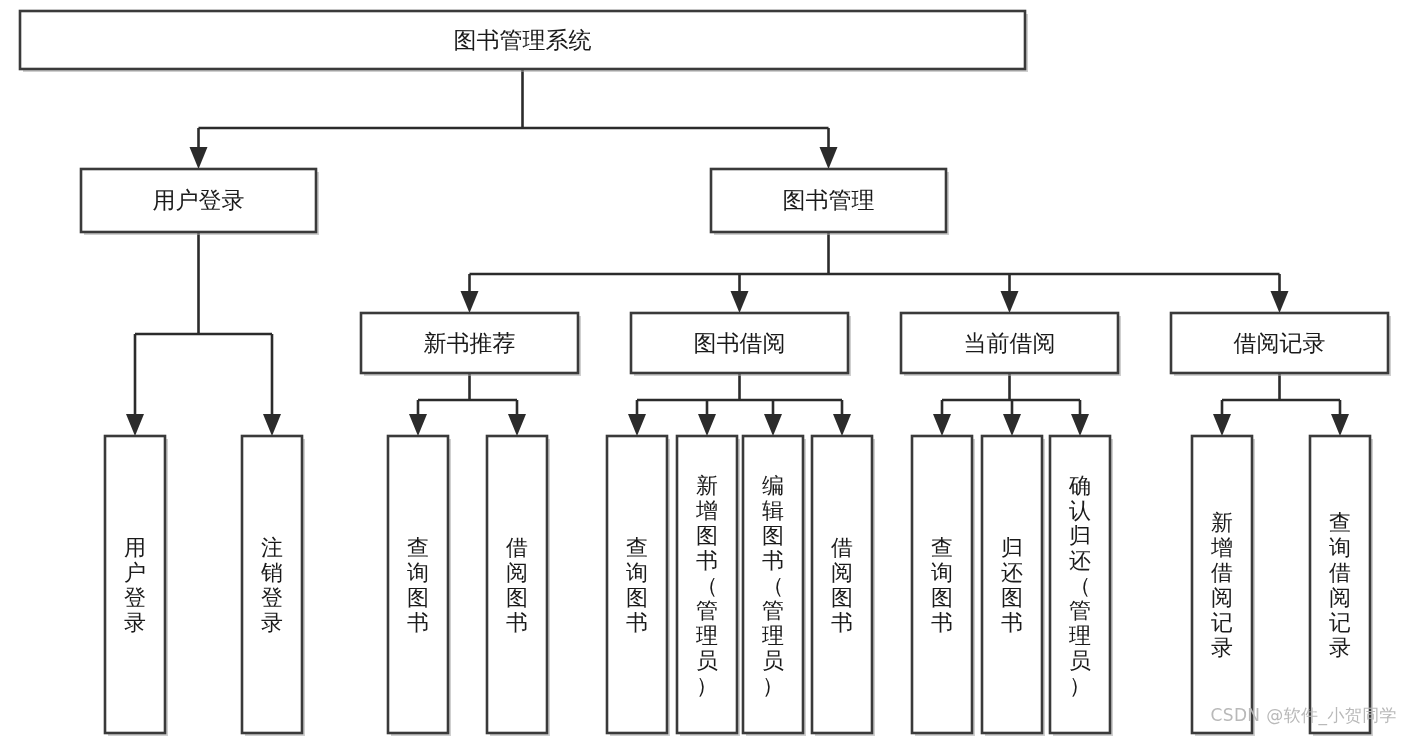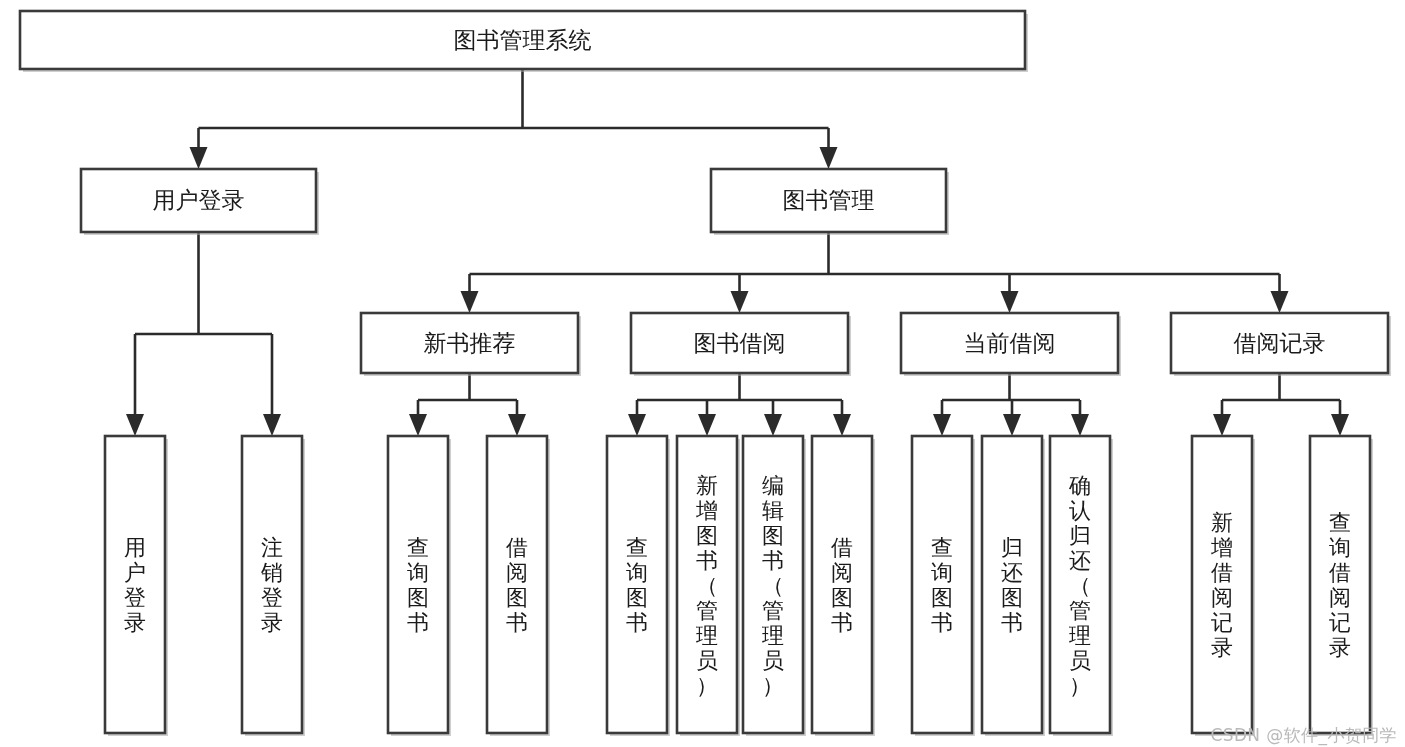--- a/index.html
+++ b/index.html
@@ -57,21 +57,21 @@
   }
   .node-label-v {
     fill: #1a1a1a;
     font-family: "DejaVu Sans", "Liberation Sans", sans-serif;
     font-size: 22px;
     text-anchor: middle;
   }
   .watermark {
     position: absolute;
     right: 8px;
-    bottom: 0;
+    bottom: 20px;
     color: #b9b9b9;
     font-size: 17px;
     font-family: "DejaVu Sans", "Liberation Sans", sans-serif;
     letter-spacing: 0.4px;
     white-space: nowrap;
     user-select: none;
   }
 </style>
 </head>
 <body>

